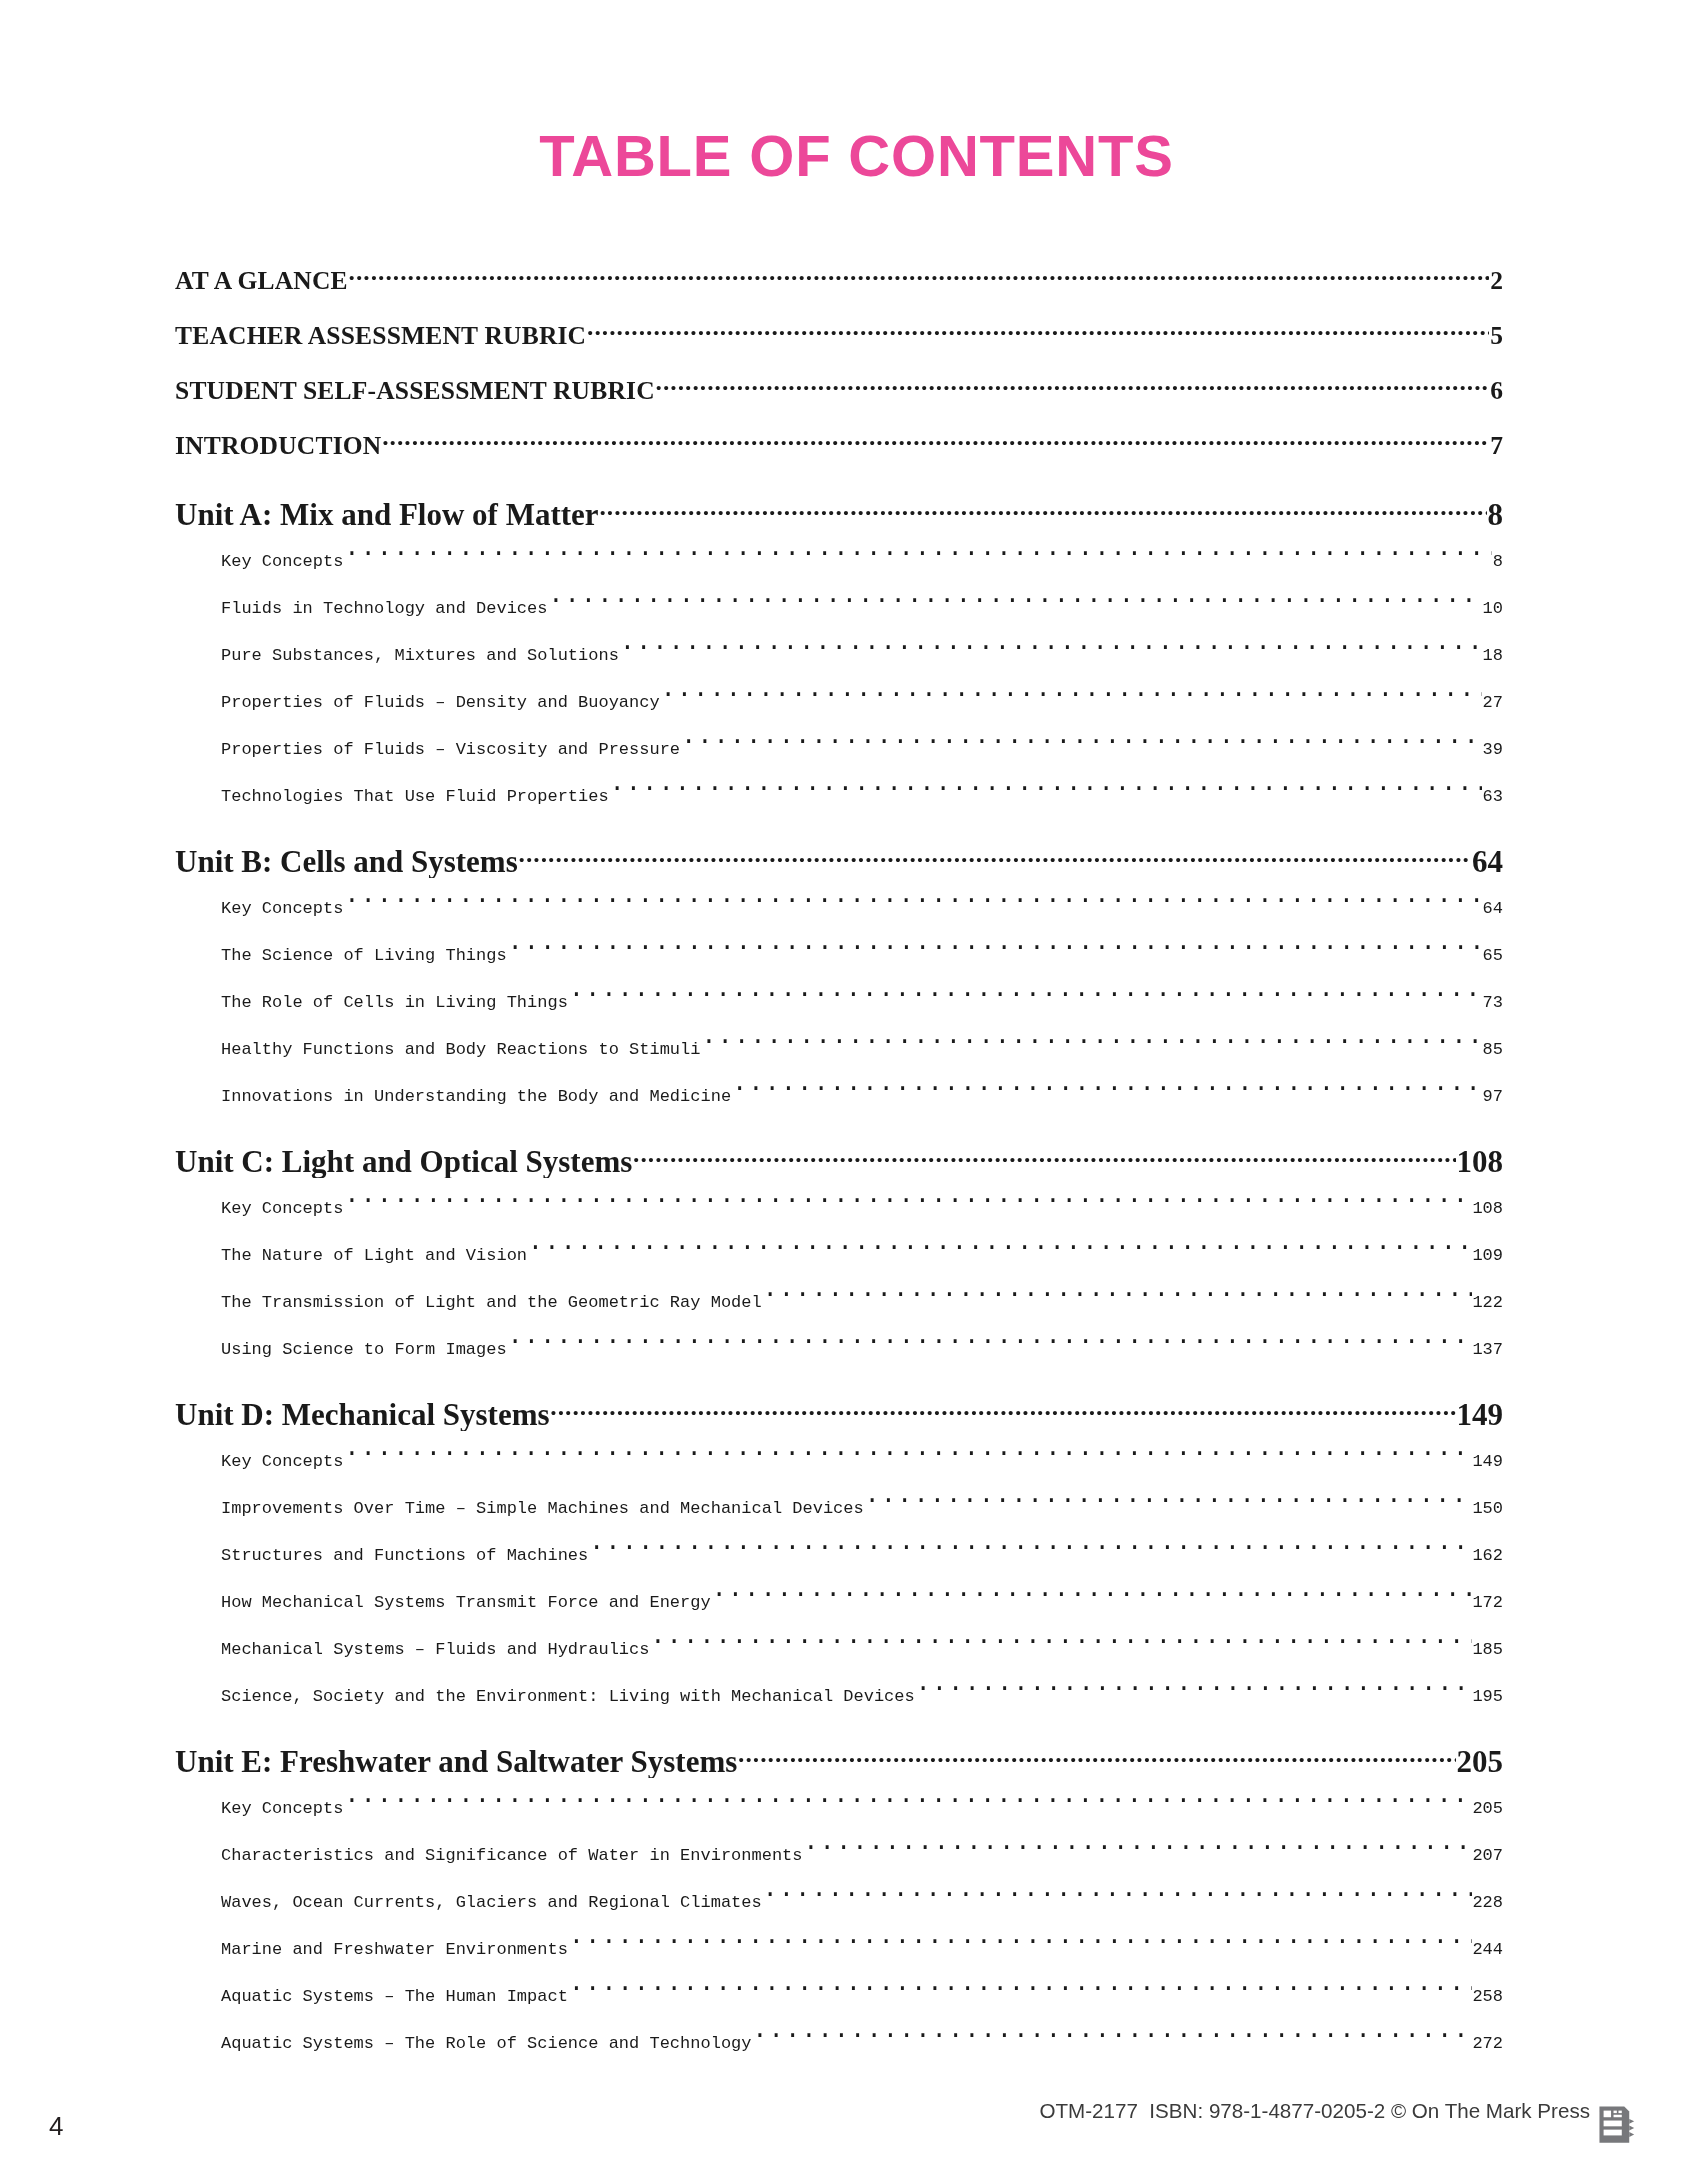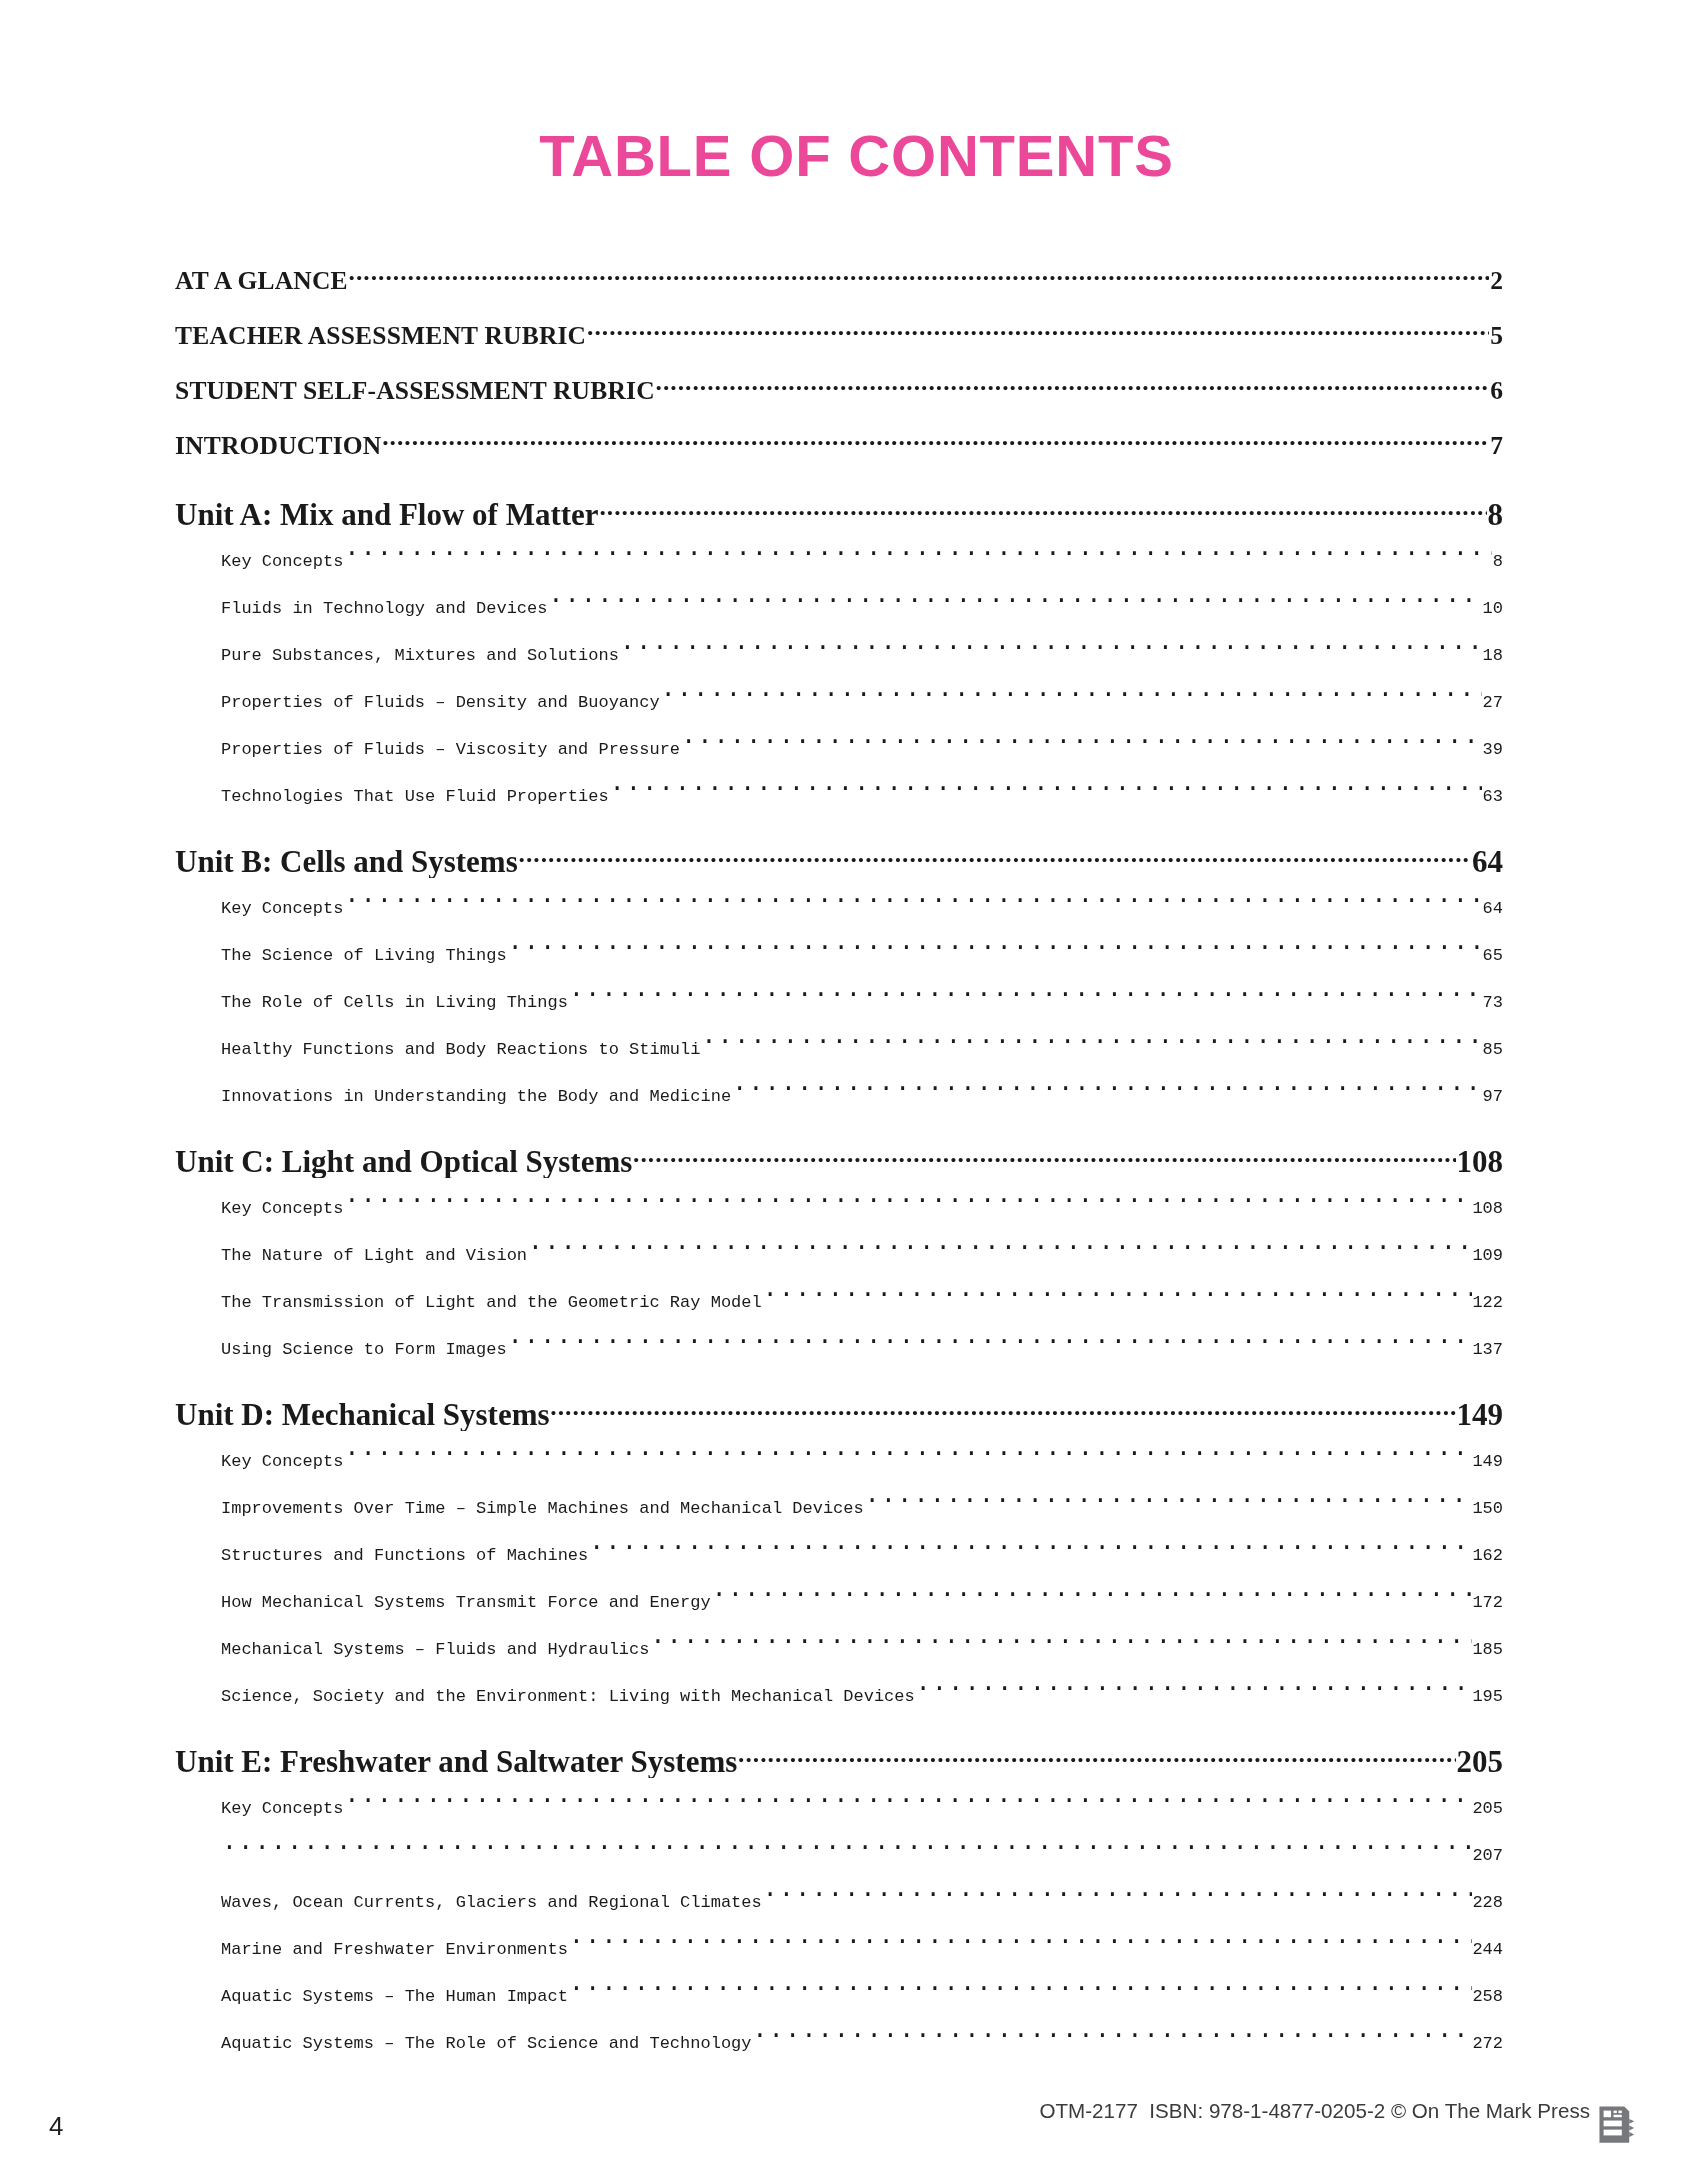--- a/index.html
+++ b/index.html
@@ -311,20 +311,21 @@
         <span class="toc-label">Unit E: Freshwater and Saltwater Systems</span>
         <span class="toc-leader"></span>
         <span class="toc-page">205</span>
       </div>
       <div class="toc-row lvl-sub">
         <span class="toc-label">Key Concepts</span>
         <span class="toc-leader"></span>
         <span class="toc-page">205</span>
       </div>
       <div class="toc-row lvl-sub">
+        <span class="toc-label">Characteristics and Significance of Water in Environments</span>
         <span class="toc-leader"></span>
         <span class="toc-page">207</span>
       </div>
       <div class="toc-row lvl-sub">
         <span class="toc-label">Waves, Ocean Currents, Glaciers and Regional Climates</span>
         <span class="toc-leader"></span>
         <span class="toc-page">228</span>
       </div>
       <div class="toc-row lvl-sub">
         <span class="toc-label">Marine and Freshwater Environments</span>

